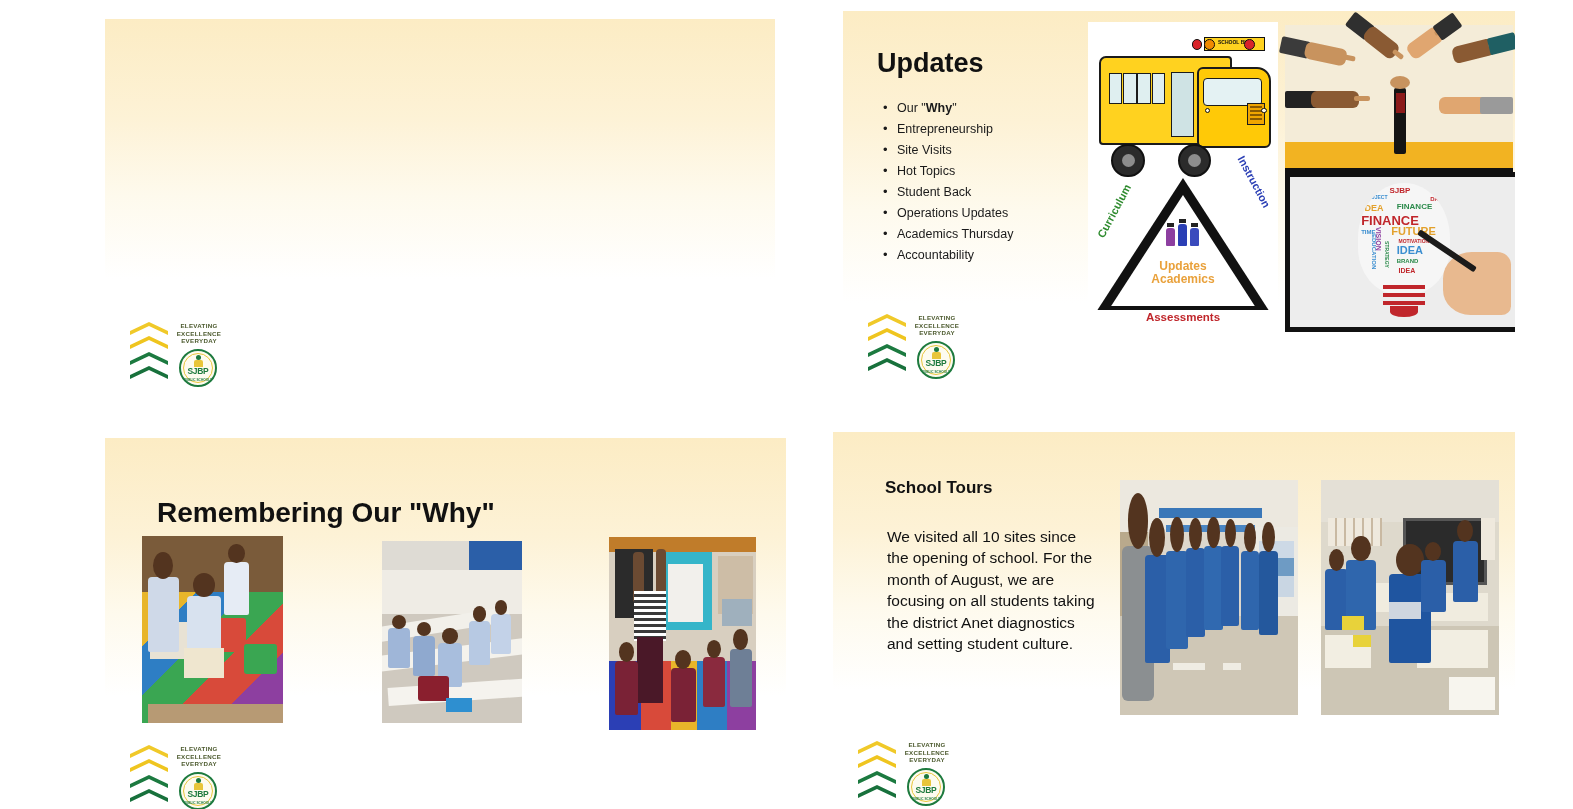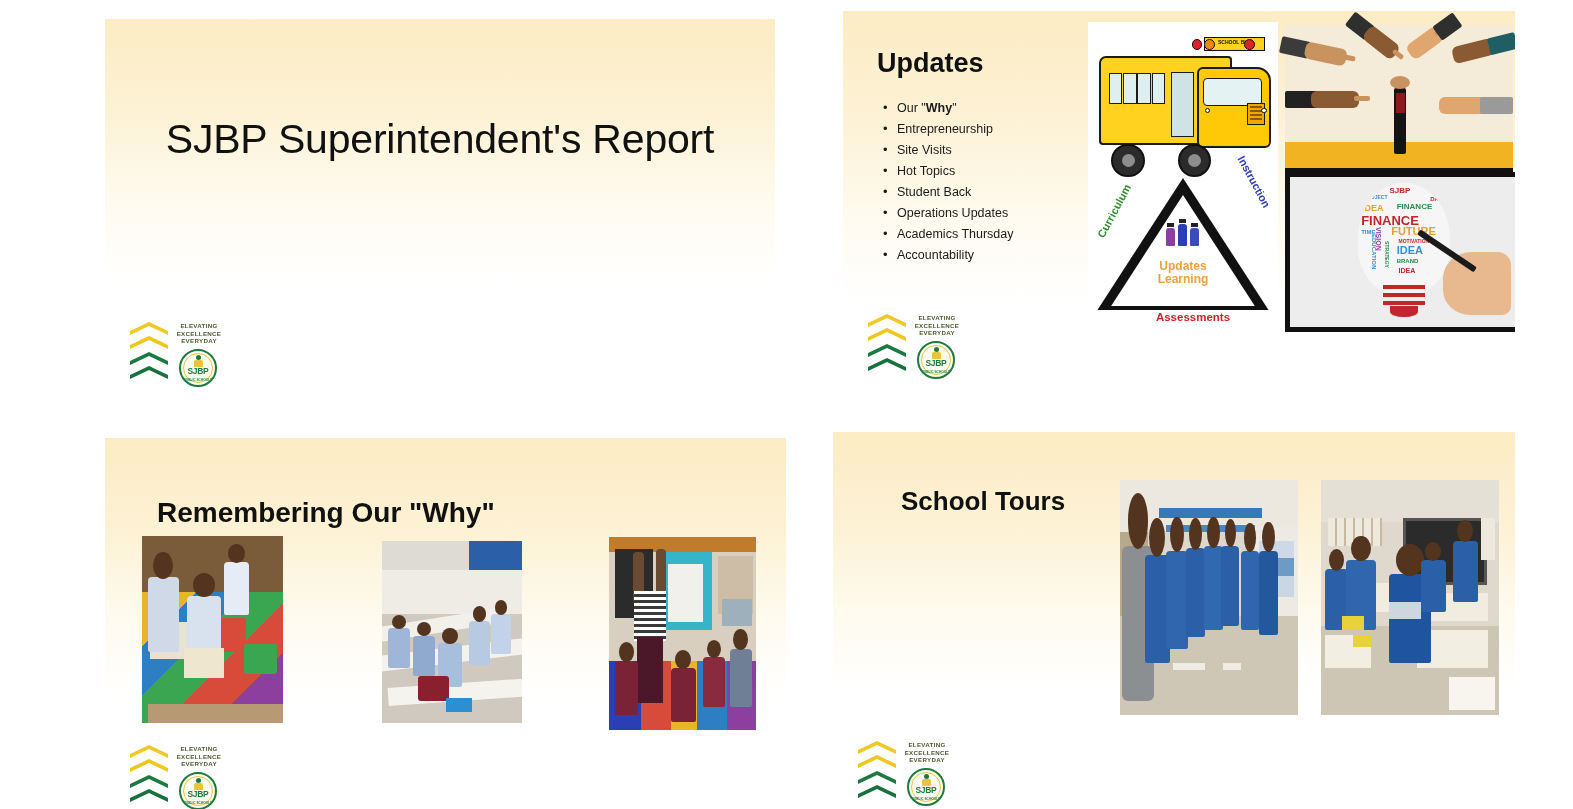--- a/index.html
+++ b/index.html
@@ -28,21 +28,21 @@
   .topics-list b{font-weight:bold;}
 
   
   #slide-why{left:105px;top:438px;width:681px;height:371px;}
   #slide-why .bg-grad{height:258px;}
   .why-head{position:absolute;left:52px;top:36px;font-size:28px;font-weight:bold;color:#111;}
 
   
   #slide-tours{left:833px;top:432px;width:682px;height:377px;}
   #slide-tours .bg-grad{height:258px;}
-  .tours-head{position:absolute;left:52px;top:32px;font-size:26px;font-weight:bold;color:#111;margin-left:16px;}
+  .tours-head{position:absolute;left:52px;top:32px;font-size:17px;font-weight:bold;color:#111;}
   .tours-body{position:absolute;left:54px;top:78px;width:215px;font-size:15.5px;line-height:21.5px;color:#111;}
 
   
   .logo{position:absolute;width:96px;height:66px;}
   .chevs{position:absolute;left:0;top:4px;width:38px;height:58px;}
   .chev{position:absolute;left:0;width:38px;height:13px;}
   .chev i{position:absolute;left:0;top:0;width:100%;height:100%;display:block;
           clip-path:polygon(0% 100%,50% 30%,100% 100%,100% 70%,50% 0%,0% 70%);}
   .c1{top:0px}.c2{top:14px}.c3{top:30px}.c4{top:44px}
   .logo-words{position:absolute;left:40px;top:4px;width:58px;text-align:center;
@@ -85,21 +85,21 @@
   .bus-grill i{position:absolute;left:8%;width:84%;height:2px;background:#8a5a00;}
 
   .tri-wrap{position:absolute;left:2%;top:50%;width:96%;height:49%;}
   .tri{position:absolute;left:3%;top:4%;width:94%;height:90%;
        clip-path:polygon(50% 0%,100% 100%,0% 100%);background:#111;}
   .tri i{position:absolute;left:8%;top:13%;width:84%;height:84%;
        clip-path:polygon(50% 0%,100% 100%,0% 100%);background:#fff;}
   .tri-lbl{position:absolute;font-weight:bold;white-space:nowrap;}
   .t-cur{left:2%;top:42%;font-size:11px;color:#2e8b2e;transform:rotate(-62deg);transform-origin:left top;}
   .t-ins{right:1%;top:22%;font-size:11px;color:#2b3fb5;transform:rotate(62deg);transform-origin:right top;}
-  .t-ass{left:10px;bottom:-3%;width:100%;text-align:center;font-size:11.5px;color:#c0262b;}
+  .t-ass{left:0;bottom:-3%;width:100%;text-align:center;font-size:11.5px;color:#c0262b;}
   .t-sl{left:0;top:60%;width:100%;text-align:center;font-size:12px;line-height:13px;color:#e9a13b;}
   .grads{position:absolute;left:50%;top:34%;margin-left:-17px;width:34px;height:24px;}
   .grad-p{position:absolute;bottom:0;width:9px;height:18px;border-radius:3px 3px 1px 1px;}
   .grad-p:before{content:"";position:absolute;left:1px;top:-5px;width:7px;height:4px;background:#222;}
 
   
   .pf{position:absolute;background:#f4ecd8;}
   .pf-floor{position:absolute;left:0;bottom:0;width:100%;height:22%;background:#f2b322;}
   .pf-base{position:absolute;left:0;bottom:0;width:100%;height:5%;background:#111;}
   .pf-man{position:absolute;left:48%;top:42%;width:5%;height:44%;background:#141414;border-radius:2px;}
@@ -130,21 +130,20 @@
   .r{position:absolute;}
   .kid{position:absolute;border-radius:4px 4px 2px 2px;}
   .kid:before{content:"";position:absolute;left:18%;top:-34%;width:64%;height:36%;
               border-radius:50%;background:#53341f;}
 </style>
 </head>
 <body>
 
 <section class="slide" id="slide-title">
   <div class="bg-grad"></div>
-  <div class="title-main">SJBP Superintendent's Report</div>
 
   <div class="logo" style="left:25px;top:299px;">
     <div class="chevs">
       <div class="chev c1">
           <i style="background:#F0C929"></i>
         </div>
       <div class="chev c2">
           <i style="background:#EFC51F"></i>
         </div>
       <div class="chev c3">
@@ -219,21 +218,21 @@
       <div class="grads">
         <span class="grad-p" style="left:0;background:#8d3fa0"></span>
         <span class="grad-p" style="left:12px;height:22px;background:#2b3fb5"></span>
         <span class="grad-p" style="left:24px;background:#3a4bbd"></span>
       </div>
       <span class="tri-lbl t-cur">Curriculum</span>
       <span class="tri-lbl t-ins">Instruction</span>
       <span class="tri-lbl t-ass">Assessments</span>
       <span class="tri-lbl t-sl">
         <span>Updates</span><br>
-        <span>Learning</span>
+        <span>Academics</span>
       </span>
     </div>
   </div>
 
   <div class="pf" style="left:442px;top:14px;width:228px;height:150px;">
     <div class="pf-floor"></div>
       <div class="pf-base"></div>
     <div class="hand" style="left:-2%;top:12%;width:30%;transform:rotate(12deg);">
       <span class="sleeve" style="left:0;background:#3b3b3b"></span>
         <span class="palm" style="left:36%"></span>
@@ -404,20 +403,21 @@
         <div class="fig-body"></div>
       <div class="sjbp">SJBP</div>
       <div class="sub">PUBLIC SCHOOLS</div>
     </div>
   </div>
 </section>
 
 <section class="slide" id="slide-tours">
   <div class="bg-grad"></div>
   <h2 class="tours-head">School Tours</h2>
+  <p class="tours-body">We visited all 10 sites since the opening of school. For the month of August, we are focusing on all students taking the district Anet diagnostics and setting student culture.</p>
 
   <div class="photo" style="left:287px;top:48px;width:178px;height:235px;">
     <div class="ph-in" style="background:#ddd7cc;"></div>
     <div class="r" style="left:0;top:0;width:100%;height:22%;background:#ece8df;"></div>
     <div class="r" style="left:22%;top:12%;width:58%;height:4%;background:#3a77b8;"></div>
     <div class="r" style="left:26%;top:19%;width:50%;height:3%;background:#4a86c4;"></div>
     <div class="r" style="left:0;top:22%;width:16%;height:40%;background:#b9a98c;"></div>
     <div class="r" style="right:0;top:20%;width:24%;height:42%;background:#eceae3;"></div>
     <div class="r" style="right:2%;top:26%;width:20%;height:24%;
          background:linear-gradient(180deg,#cdd9e6 0 30%,#6e9bc4 30% 62%,#c9d6e3 62% 100%);"></div>

